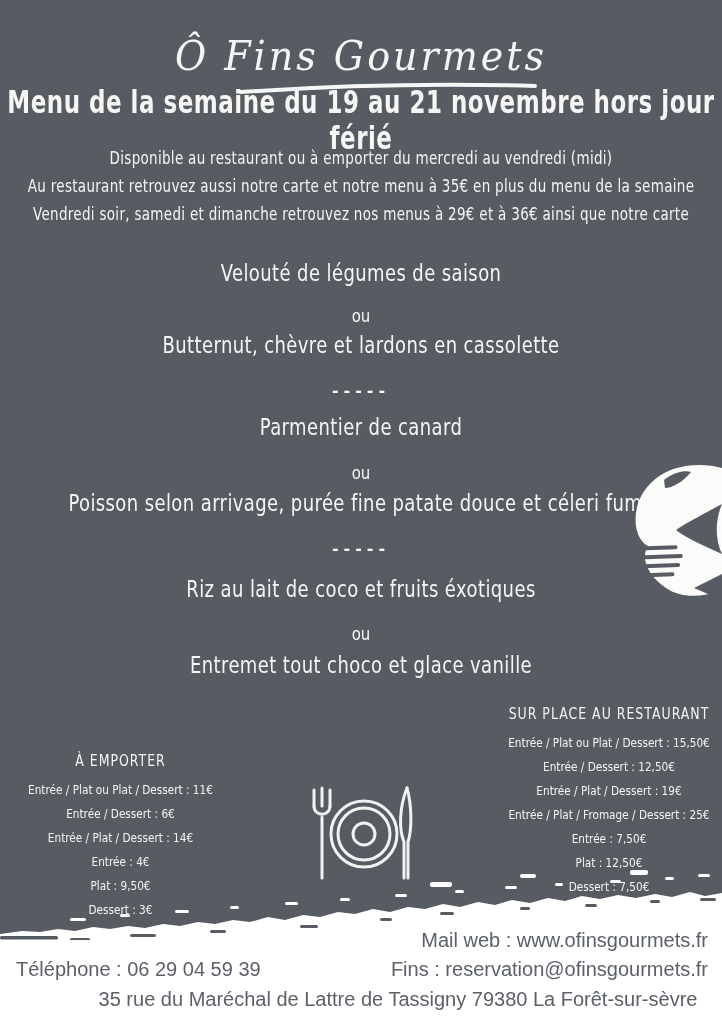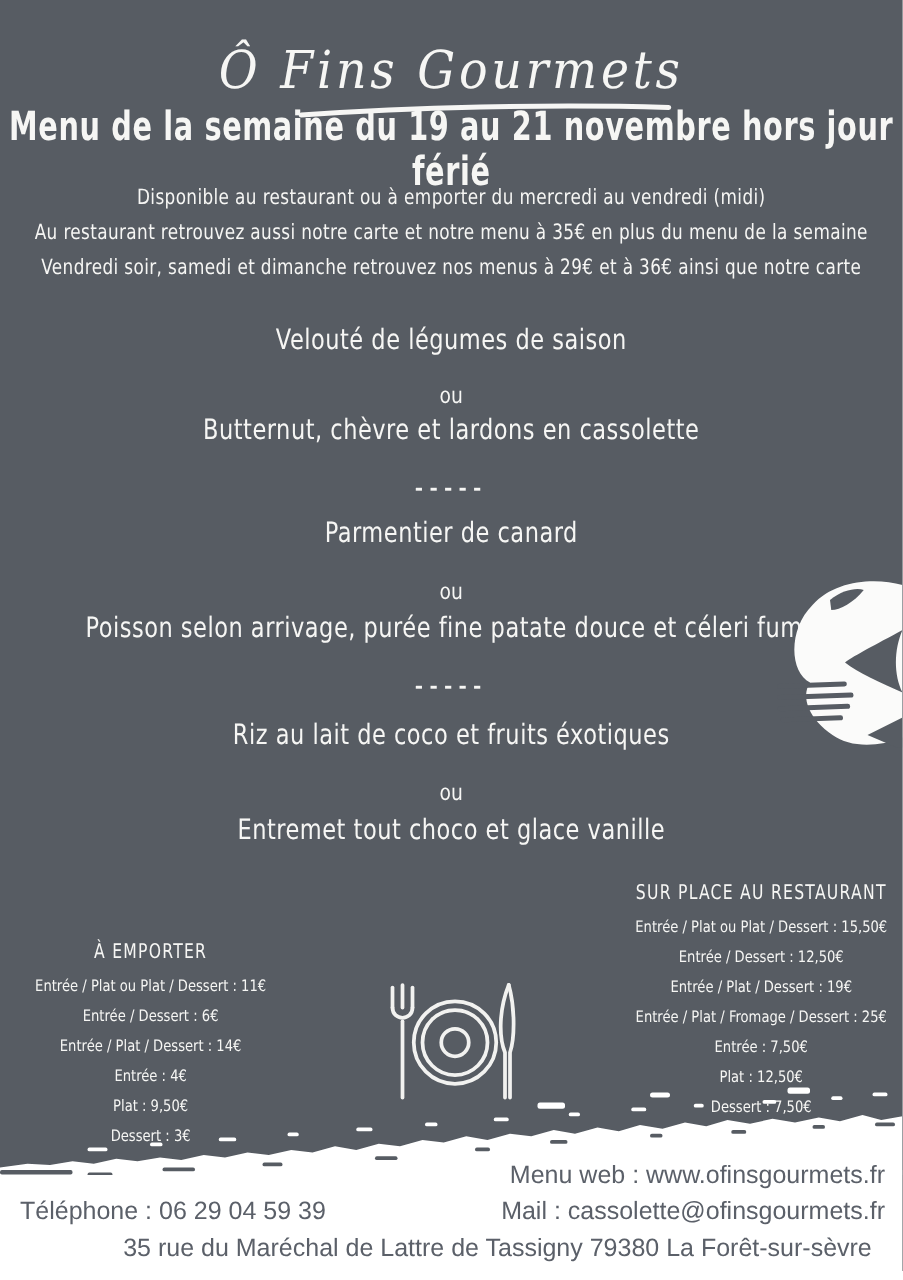--- a/index.html
+++ b/index.html
@@ -158,18 +158,18 @@
       <rect x="380" y="56" width="12" height="3" rx="1.5"></rect>
       <rect x="440" y="50" width="14" height="3" rx="1.5"></rect>
       <rect x="520" y="45" width="10" height="3" rx="1.5"></rect>
       <rect x="585" y="42" width="12" height="3" rx="1.5"></rect>
       <rect x="650" y="38" width="10" height="3" rx="1.5"></rect>
       <rect x="700" y="36" width="16" height="3" rx="1.5"></rect>
     </g>
   </svg>
 
   <div class="footer-bg"></div>
-  <div class="footer-text f-site">Menu web : www.ofinsgourmets.fr</div>
+  <div class="footer-text f-site">Mail web : www.ofinsgourmets.fr</div>
   <div class="footer-text f-phone">Téléphone : 06 29 04 59 39</div>
-  <div class="footer-text f-mail">Mail : cassolette@ofinsgourmets.fr</div>
+  <div class="footer-text f-mail">Fins : reservation@ofinsgourmets.fr</div>
   <div class="footer-text f-address">35 rue du Maréchal de Lattre de Tassigny 79380 La Forêt-sur-sèvre</div>
 
 </div>
 
 </body></html>

